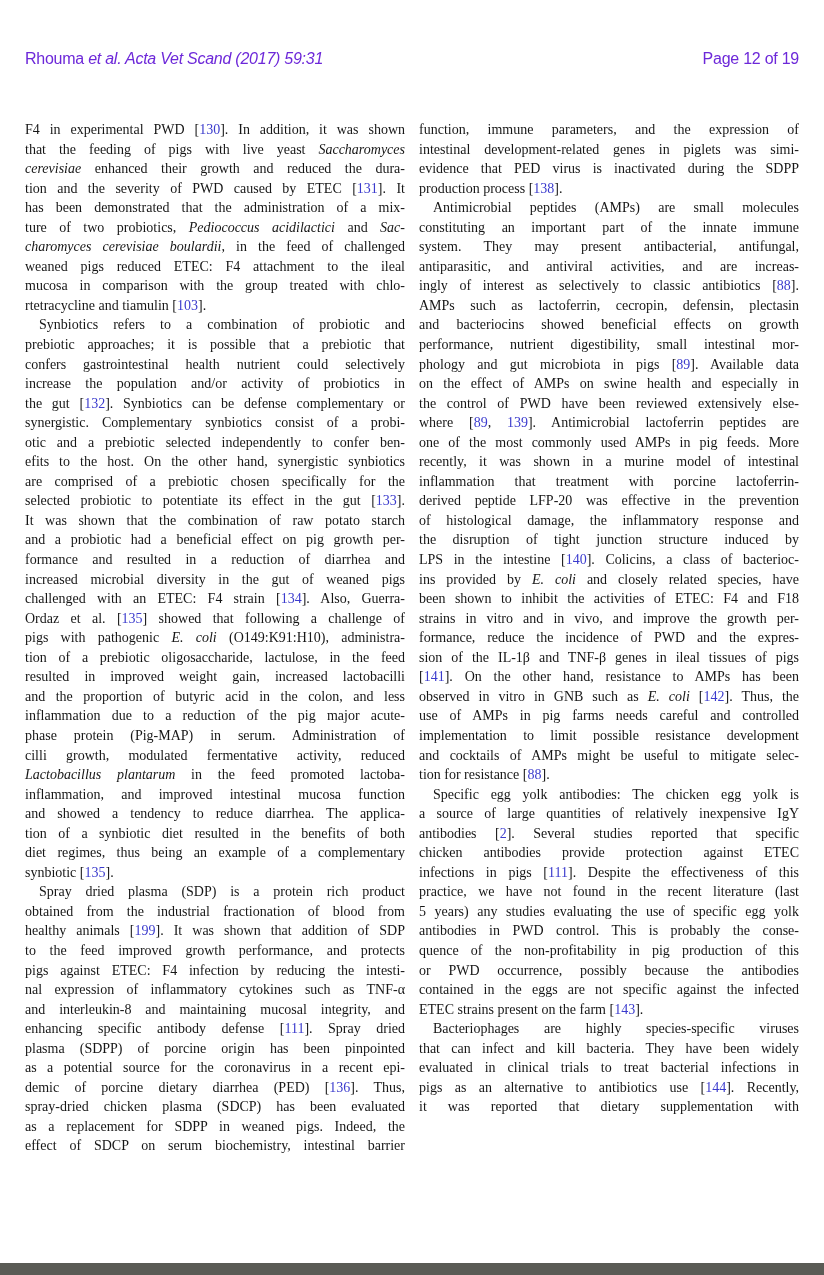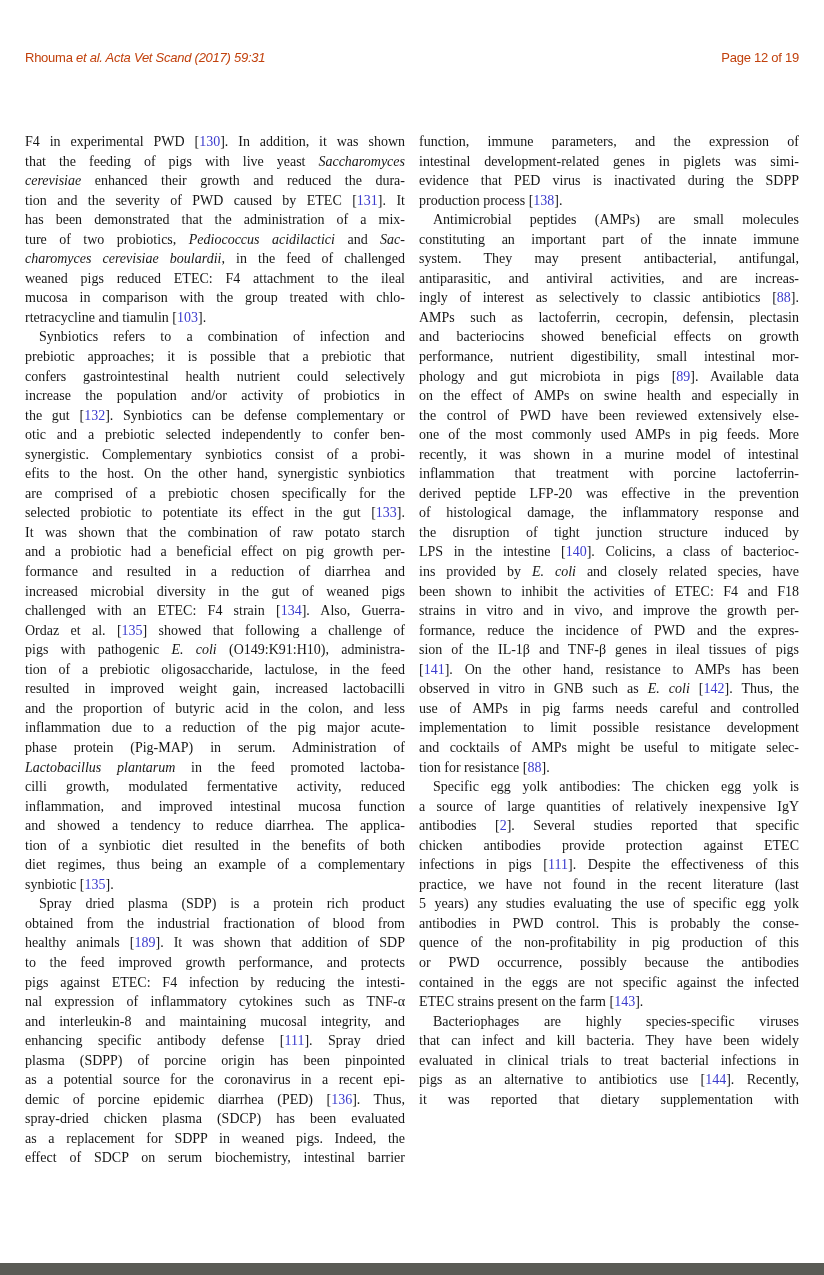--- a/index.html
+++ b/index.html
@@ -17,27 +17,27 @@
     font-family:"Liberation Serif", serif;
     color:var(--ink);
   }
   .page-header{
     position:absolute;
     top:50px;left:25px;right:25px;
     display:flex;
     justify-content:space-between;
     align-items:baseline;
     font-family:"Liberation Sans", sans-serif;
-    font-size:13px;
+    font-size:16px;
     letter-spacing:-0.25px;
-    color:#c2410c;
+    color:#6d28d9;
   }
   .content{
     position:absolute;
-    top:132px;left:25px;
+    top:120px;left:25px;
     width:775px;
     display:flex;
     gap:14px;
   }
   .column{
     width:380px;
     font-size:14px;
     line-height:19.55px;
   }
   .line{
@@ -76,80 +76,81 @@
         <div class="line"><span>F4 in experimental PWD [</span><span class="run-cite">130</span><span>]. In addition, it was shown</span></div>
         <div class="line"><span>that the feeding of pigs with live yeast </span><span class="run-italic">Saccharomyces</span></div>
         <div class="line"><span class="run-italic">cerevisiae</span><span> enhanced their growth and reduced the dura-</span></div>
         <div class="line"><span>tion and the severity of PWD caused by ETEC [</span><span class="run-cite">131</span><span>]. It</span></div>
         <div class="line"><span>has been demonstrated that the administration of a mix-</span></div>
         <div class="line"><span>ture of two probiotics, </span><span class="run-italic">Pediococcus acidilactici</span><span> and </span><span class="run-italic">Sac-</span></div>
         <div class="line"><span class="run-italic">charomyces cerevisiae boulardii</span><span>, in the feed of challenged</span></div>
         <div class="line"><span>weaned pigs reduced ETEC: F4 attachment to the ileal</span></div>
         <div class="line"><span>mucosa in comparison with the group treated with chlo-</span></div>
         <div class="line para-end"><span>rtetracycline and tiamulin [</span><span class="run-cite">103</span><span>].</span></div>
-        <div class="line indent"><span>Synbiotics refers to a combination of infection and</span></div>
+        <div class="line indent"><span>Synbiotics refers to a combination of probiotic and</span></div>
         <div class="line"><span>prebiotic approaches; it is possible that a prebiotic that</span></div>
         <div class="line"><span>confers gastrointestinal health nutrient could selectively</span></div>
         <div class="line"><span>increase the population and/or activity of probiotics in</span></div>
         <div class="line"><span>the gut [</span><span class="run-cite">132</span><span>]. Synbiotics can be defense complementary or</span></div>
+        <div class="line"><span>synergistic. Complementary synbiotics consist of a probi-</span></div>
         <div class="line"><span>otic and a prebiotic selected independently to confer ben-</span></div>
-        <div class="line"><span>synergistic. Complementary synbiotics consist of a probi-</span></div>
         <div class="line"><span>efits to the host. On the other hand, synergistic synbiotics</span></div>
         <div class="line"><span>are comprised of a prebiotic chosen specifically for the</span></div>
         <div class="line"><span>selected probiotic to potentiate its effect in the gut [</span><span class="run-cite">133</span><span>].</span></div>
         <div class="line"><span>It was shown that the combination of raw potato starch</span></div>
         <div class="line"><span>and a probiotic had a beneficial effect on pig growth per-</span></div>
         <div class="line"><span>formance and resulted in a reduction of diarrhea and</span></div>
         <div class="line"><span>increased microbial diversity in the gut of weaned pigs</span></div>
         <div class="line"><span>challenged with an ETEC: F4 strain [</span><span class="run-cite">134</span><span>]. Also, Guerra-</span></div>
         <div class="line"><span>Ordaz et al. [</span><span class="run-cite">135</span><span>] showed that following a challenge of</span></div>
         <div class="line"><span>pigs with pathogenic </span><span class="run-italic">E. coli</span><span> (O149:K91:H10), administra-</span></div>
         <div class="line"><span>tion of a prebiotic oligosaccharide, lactulose, in the feed</span></div>
         <div class="line"><span>resulted in improved weight gain, increased lactobacilli</span></div>
         <div class="line"><span>and the proportion of butyric acid in the colon, and less</span></div>
         <div class="line"><span>inflammation due to a reduction of the pig major acute-</span></div>
         <div class="line"><span>phase protein (Pig-MAP) in serum. Administration of</span></div>
+        <div class="line"><span>cilli growth, modulated fermentative activity, reduced</span></div>
         <div class="line"><span class="run-italic">Lactobacillus plantarum</span><span> in the feed promoted lactoba-</span></div>
-        <div class="line"><span>cilli growth, modulated fermentative activity, reduced</span></div>
         <div class="line"><span>inflammation, and improved intestinal mucosa function</span></div>
         <div class="line"><span>and showed a tendency to reduce diarrhea. The applica-</span></div>
         <div class="line"><span>tion of a synbiotic diet resulted in the benefits of both</span></div>
         <div class="line"><span>diet regimes, thus being an example of a complementary</span></div>
         <div class="line para-end"><span>synbiotic [</span><span class="run-cite">135</span><span>].</span></div>
         <div class="line indent"><span>Spray dried plasma (SDP) is a protein rich product</span></div>
         <div class="line"><span>obtained from the industrial fractionation of blood from</span></div>
-        <div class="line"><span>healthy animals [</span><span class="run-cite">189</span><span>]. It was shown that addition of SDP</span></div>
+        <div class="line"><span>healthy animals [</span><span class="run-cite">199</span><span>]. It was shown that addition of SDP</span></div>
         <div class="line"><span>to the feed improved growth performance, and protects</span></div>
         <div class="line"><span>pigs against ETEC: F4 infection by reducing the intesti-</span></div>
         <div class="line"><span>nal expression of inflammatory cytokines such as TNF-α</span></div>
         <div class="line"><span>and interleukin-8 and maintaining mucosal integrity, and</span></div>
         <div class="line"><span>enhancing specific antibody defense [</span><span class="run-cite">111</span><span>]. Spray dried</span></div>
         <div class="line"><span>plasma (SDPP) of porcine origin has been pinpointed</span></div>
         <div class="line"><span>as a potential source for the coronavirus in a recent epi-</span></div>
-        <div class="line"><span>demic of porcine epidemic diarrhea (PED) [</span><span class="run-cite">136</span><span>]. Thus,</span></div>
+        <div class="line"><span>demic of porcine dietary diarrhea (PED) [</span><span class="run-cite">136</span><span>]. Thus,</span></div>
         <div class="line"><span>spray-dried chicken plasma (SDCP) has been evaluated</span></div>
         <div class="line"><span>as a replacement for SDPP in weaned pigs. Indeed, the</span></div>
         <div class="line"><span>effect of SDCP on serum biochemistry, intestinal barrier</span></div>
       </div>
     <div class="column">
         <div class="line"><span>function, immune parameters, and the expression of</span></div>
         <div class="line"><span>intestinal development-related genes in piglets was simi-</span></div>
         <div class="line"><span>evidence that PED virus is inactivated during the SDPP</span></div>
         <div class="line para-end"><span>production process [</span><span class="run-cite">138</span><span>].</span></div>
         <div class="line indent"><span>Antimicrobial peptides (AMPs) are small molecules</span></div>
         <div class="line"><span>constituting an important part of the innate immune</span></div>
         <div class="line"><span>system. They may present antibacterial, antifungal,</span></div>
         <div class="line"><span>antiparasitic, and antiviral activities, and are increas-</span></div>
         <div class="line"><span>ingly of interest as selectively to classic antibiotics [</span><span class="run-cite">88</span><span>].</span></div>
         <div class="line"><span>AMPs such as lactoferrin, cecropin, defensin, plectasin</span></div>
         <div class="line"><span>and bacteriocins showed beneficial effects on growth</span></div>
         <div class="line"><span>performance, nutrient digestibility, small intestinal mor-</span></div>
         <div class="line"><span>phology and gut microbiota in pigs [</span><span class="run-cite">89</span><span>]. Available data</span></div>
         <div class="line"><span>on the effect of AMPs on swine health and especially in</span></div>
         <div class="line"><span>the control of PWD have been reviewed extensively else-</span></div>
+        <div class="line"><span>where [</span><span class="run-cite">89</span><span>, </span><span class="run-cite">139</span><span>]. Antimicrobial lactoferrin peptides are</span></div>
         <div class="line"><span>one of the most commonly used AMPs in pig feeds. More</span></div>
         <div class="line"><span>recently, it was shown in a murine model of intestinal</span></div>
         <div class="line"><span>inflammation that treatment with porcine lactoferrin-</span></div>
         <div class="line"><span>derived peptide LFP-20 was effective in the prevention</span></div>
         <div class="line"><span>of histological damage, the inflammatory response and</span></div>
         <div class="line"><span>the disruption of tight junction structure induced by</span></div>
         <div class="line"><span>LPS in the intestine [</span><span class="run-cite">140</span><span>]. Colicins, a class of bacterioc-</span></div>
         <div class="line"><span>ins provided by </span><span class="run-italic">E. coli</span><span> and closely related species, have</span></div>
         <div class="line"><span>been shown to inhibit the activities of ETEC: F4 and F18</span></div>
         <div class="line"><span>strains in vitro and in vivo, and improve the growth per-</span></div>

